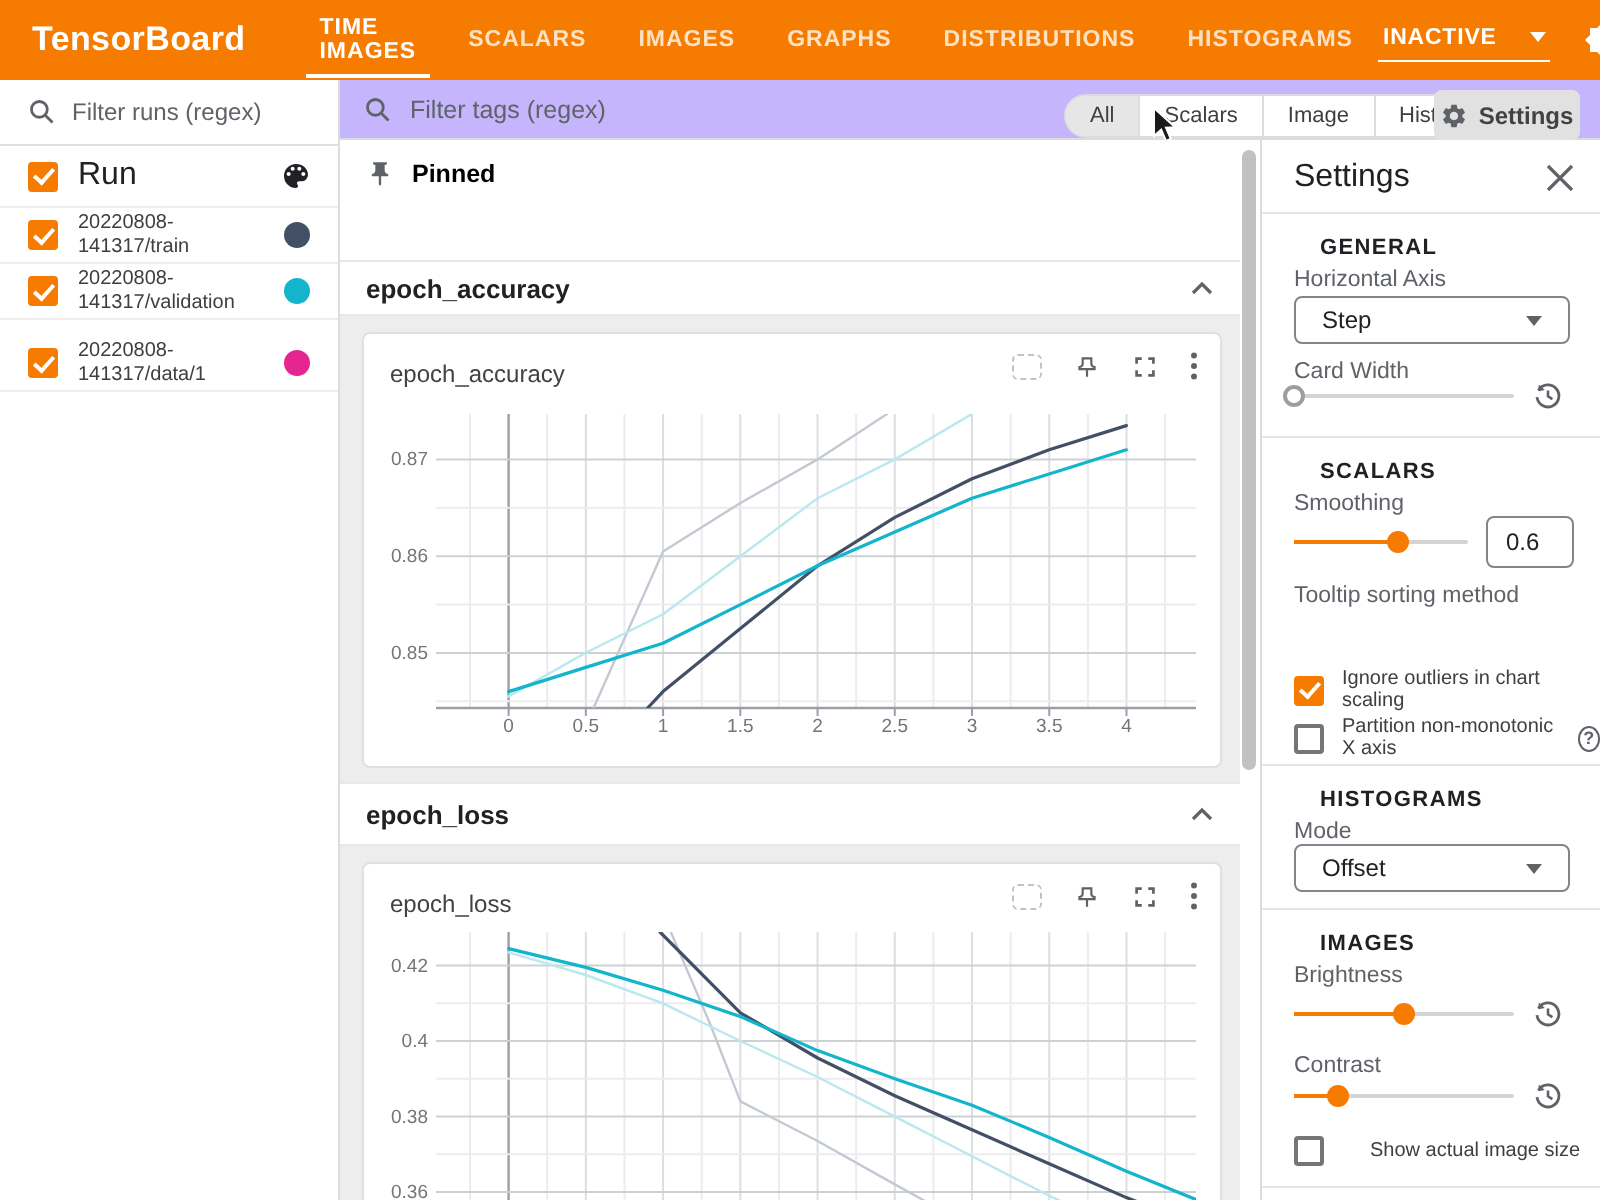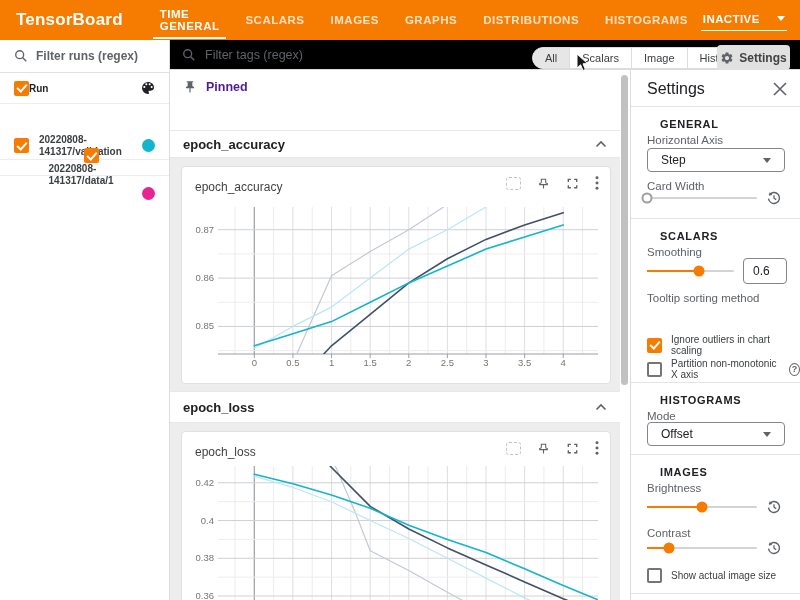--- a/index.html
+++ b/index.html
@@ -14,49 +14,49 @@
   .tab.active{color:#fff;}
   .tab.active::after{content:"";position:absolute;left:6px;right:6px;bottom:1px;height:2px;background:#fdfdfd;}
   #header-right{margin-left:auto;display:flex;align-items:center;margin-right:14px;}
   #run-selector{position:relative;display:flex;align-items:center;border-bottom:1px solid #fff;padding:3px 2px 5px 2px;width:86px;}
   #run-selector .val{color:#fff;font-size:11.5px;font-weight:700;letter-spacing:.4px;flex:1;}
   .caret-white{width:0;height:0;border-left:4px solid transparent;border-right:4px solid transparent;border-top:5px solid #fff;}
   .hicon{width:18px;height:18px;margin-left:17px;display:flex;align-items:center;justify-content:center;cursor:pointer;}
   .hicon svg{display:block;}
 
   
-  #sidebar{position:absolute;left:0;top:40px;width:170px;height:560px;background:#fff;border-right:1px solid #dadce0;font-weight:bold;}
+  #sidebar{position:absolute;left:0;top:40px;width:170px;height:560px;background:#fff;border-right:1px solid #dadce0;}
   #run-search{position:absolute;left:0;top:0;width:170px;height:33px;border-bottom:1px solid #e0e0e0;display:flex;align-items:center;padding-left:14px;}
   #run-search .ph{color:#5f6368;font-size:12px;margin-left:8px;}
   .srow{position:absolute;left:0;width:169px;display:flex;align-items:center;padding-left:14px;border-bottom:1px solid #ededed;}
   #run-header{top:33px;height:31px;}
-  #run-header .lbl{font-size:10px;color:#202124;flex:1;}
+  #run-header .lbl{font-size:16px;color:#202124;margin-left:10px;flex:1;}
   .runrow{padding-left:14px;}
   .runrow .rname{font-size:10px;line-height:12px;color:#3c4043;margin-left:10px;width:96px;word-wrap:break-word;}
   .rdot{width:13px;height:13px;border-radius:50%;margin-left:auto;margin-right:14px;flex:none;}
   .cb{width:15px;height:15px;border-radius:2px;flex:none;position:relative;cursor:pointer;}
   .cb.on{background:#f57c00;}
   .cb.on::after{content:"";position:absolute;left:4.5px;top:1.5px;width:4px;height:8px;border:solid #fff;border-width:0 2px 2px 0;transform:rotate(42deg);}
   .cb.off{background:#fff;border:2px solid #757575;}
 
   
-  #toolbar{position:absolute;left:170px;top:40px;width:630px;height:30px;background:#000000;border-bottom:1px solid #dadce0;}
+  #toolbar{position:absolute;left:170px;top:40px;width:630px;height:30px;background:#c4b5fd;border-bottom:1px solid #dadce0;}
   #tag-search{position:absolute;left:12px;top:0;height:30px;display:flex;align-items:center;}
   #tag-search .ph{color:#5f6368;font-size:12.5px;margin-left:9px;}
   #chips{position:absolute;left:362px;top:7px;height:22px;display:flex;border:1px solid #dadce0;border-radius:12px;overflow:hidden;background:#fff;}
   .chip{display:flex;align-items:center;padding:0 12px;font-size:11px;color:#3c4043;border-right:1px solid #dadce0;cursor:pointer;background:#fff;}
   .chip:last-child{border-right:none;}
   .chip.sel{background:#e6e6e6;}
   #settings-btn{position:absolute;left:547px;top:5px;width:73px;height:25px;background:#e1e1e1;border-radius:4px;display:flex;align-items:center;justify-content:center;cursor:pointer;}
   #settings-btn span{font-size:12px;font-weight:700;color:#424242;margin-left:5px;}
 
   
   #main{position:absolute;left:170px;top:70px;width:460px;height:530px;background:#fff;overflow:hidden;}
   #pinned-row{position:absolute;left:0;top:0;width:450px;height:33px;display:flex;align-items:center;padding-left:13px;background:#fff;}
-  #pinned-row .t{font-size:12.5px;font-weight:700;color:#4c1d95;margin-left:9px;}
+  #pinned-row .t{font-size:12.5px;font-weight:700;color:#000000;margin-left:9px;}
   #pin-band{position:absolute;left:0;top:33px;width:450px;height:22px;background:#f1f3f4;display:flex;align-items:center;justify-content:center;}
   #pin-band .hint{font-style:italic;font-size:11px;color:#5f6368;}
   .sect-head{position:absolute;left:0;width:450px;background:#fff;border-top:1px solid #e8e8e8;border-bottom:1px solid #e8e8e8;display:flex;align-items:center;padding:0 13px;}
   .sect-head .t{font-size:13px;font-weight:700;color:#202124;flex:1;}
   .sect-body{position:absolute;left:0;width:450px;background:#ededed;overflow:hidden;}
   .card{position:absolute;left:11px;top:8px;width:430px;height:218px;background:#fff;border:1px solid #e0e0e0;border-radius:4px;}
   .card-title{position:absolute;left:13px;top:13px;font-size:12px;color:#424242;}
   .card-icons{position:absolute;right:11px;top:9px;display:flex;align-items:center;}
   .cicon{margin-left:16px;display:flex;align-items:center;justify-content:center;cursor:pointer;}
   .dashedbox{width:15px;height:13px;border:1.6px dashed #c2c2c2;border-radius:3px;}
@@ -89,21 +89,21 @@
   .helpq{width:13px;height:13px;border:1.3px solid #5f6368;border-radius:50%;color:#5f6368;font-size:9px;display:flex;align-items:center;justify-content:center;margin-left:5px;font-weight:700;}
 
   #cursor{position:absolute;left:576px;top:53px;z-index:50;pointer-events:none;}
 </style>
 </head>
 <body>
 
 <div id="header">
   <div id="logo">TensorBoard</div>
   <div id="tabs">
-    <div class="tab active">TIME GENERAL</div>
+    <div class="tab active">TIME IMAGES</div>
     <div class="tab">SCALARS</div>
     <div class="tab">IMAGES</div>
     <div class="tab">GRAPHS</div>
     <div class="tab">DISTRIBUTIONS</div>
     <div class="tab">HISTOGRAMS</div>
   </div>
   <div id="header-right">
     <div id="run-selector">
       <span class="val">INACTIVE</span>
       <span class="caret-white"></span>
@@ -125,26 +125,31 @@
       </svg>
     <span class="ph">Filter runs (regex)</span>
   </div>
   <div class="srow" id="run-header">
     <span class="cb on"></span>
     <span class="lbl">Run</span>
     <svg width="16" height="16" viewBox="0 0 24 24" style="margin-right:13px">
         <path fill="#202124" d="M12 3a9 9 0 0 0 0 18c.83 0 1.5-.67 1.5-1.5 0-.39-.15-.74-.39-1.01-.23-.26-.38-.61-.38-.99 0-.83.67-1.5 1.5-1.5H16a5 5 0 0 0 5-5c0-4.42-4.03-8-9-8zm-5.5 9c-.83 0-1.5-.67-1.5-1.5S5.67 9 6.5 9 8 9.67 8 10.5 7.33 12 6.5 12zm3-4C8.67 8 8 7.33 8 6.5S8.67 5 9.5 5s1.5.67 1.5 1.5S10.33 8 9.5 8zm5 0c-.83 0-1.5-.67-1.5-1.5S13.67 5 14.5 5s1.5.67 1.5 1.5S15.33 8 14.5 8zm3 4c-.83 0-1.5-.67-1.5-1.5S16.67 9 17.5 9s1.5.67 1.5 1.5-.67 1.5-1.5 1.5z"></path>
       </svg>
   </div>
+  <div class="srow runrow" style="top:64px;height:28px;">
+    <span class="cb on"></span>
+    <span class="rname">20220808-141317/train</span>
+    <span class="rdot" style="background: rgb(66, 80, 102);"></span>
+  </div>
   <div class="srow runrow" style="top:92px;height:28px;">
     <span class="cb on"></span>
     <span class="rname">20220808-141317/validation</span>
     <span class="rdot" style="background: rgb(18, 181, 203);"></span>
   </div>
-  <div class="srow runrow" style="top:108px;height:28px;flex-direction:column;">
+  <div class="srow runrow" style="top:128px;height:28px;">
     <span class="cb on"></span>
     <span class="rname">20220808-141317/data/1</span>
     <span class="rdot" style="background: rgb(229, 37, 146);"></span>
   </div>
 </div>
 
 <div id="toolbar">
   <div id="tag-search">
     <svg width="14" height="14" viewBox="0 0 16 16">
         <circle cx="6.5" cy="6.5" r="4.5" fill="none" stroke="#5f6368" stroke-width="1.6"></circle>
@@ -446,18 +451,18 @@
       <span class="fill"></span>
       <span class="thumb"></span>
   </div>
   <div class="reset" style="left:134px;top:469px;">
     <svg width="16" height="16" viewBox="0 0 16 16">
         <path d="M3.2 5.2 A5.5 5.5 0 1 1 2.5 8.6" fill="none" stroke="#5f6368" stroke-width="1.4"></path>
         <path d="M3.4 2.2 L3.2 5.6 L6.4 5.0 Z" fill="#5f6368"></path>
         <path d="M8 5.2 V8.2 L10.2 9.6" fill="none" stroke="#5f6368" stroke-width="1.3"></path>
       </svg>
   </div>
-  <div class="cbrow" style="top:498px;">
+  <div class="cbrow" style="top:498px;gap:14px;">
     <span class="cb off"></span>
     <span class="cl">Show actual image size</span>
   </div>
   <div class="sdiv" style="top:523px;"></div>
 </div>
 
 </body></html>

